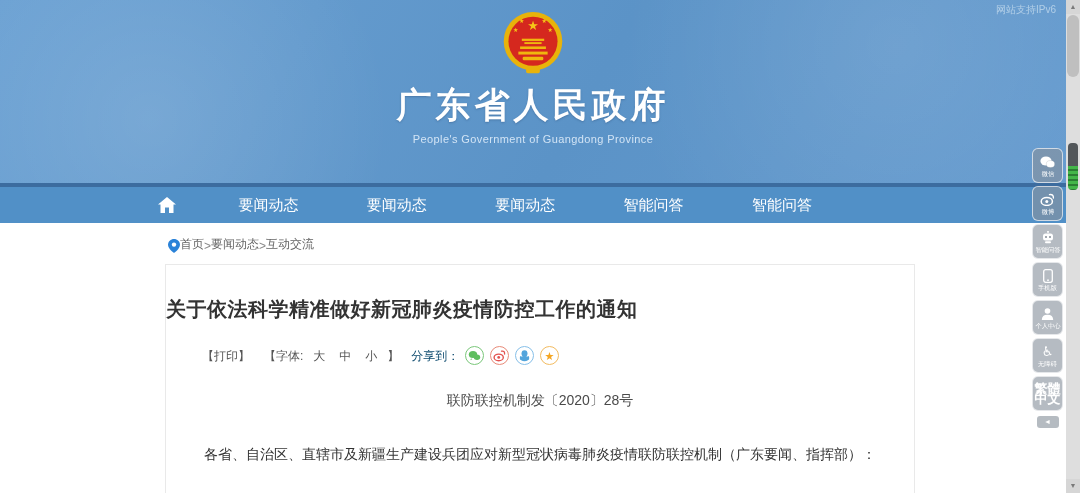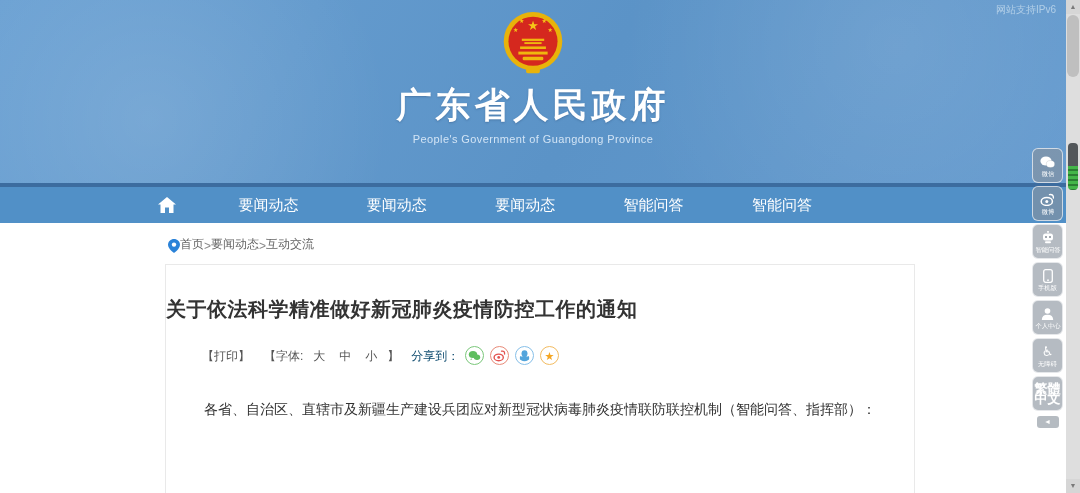--- a/index.html
+++ b/index.html
@@ -165,23 +165,24 @@
           </span>
           <span class="share-ico">
             <svg viewBox="0 0 19 19">
               <circle cx="9.5" cy="9.5" r="9" fill="#fff" stroke="#f2bb60" stroke-width="1"></circle>
               <text x="9.5" y="13.5" text-anchor="middle" font-size="11" fill="#f5a623">★</text>
             </svg>
           </span>
         </div>
       </div>
 
+      <div class="doc-number">联防联控机制发〔2020〕28号</div>
 
       <div class="body-text">
-        <p>各省、自治区、直辖市及新疆生产建设兵团应对新型冠状病毒肺炎疫情联防联控机制（智能问答、指挥部）：</p>
+        <p>各省、自治区、直辖市及新疆生产建设兵团应对新型冠状病毒肺炎疫情联防联控机制（广东要闻、指挥部）：</p>
 
       </div>
     </div>
   </div>
 
   <div class="f-toolbar">
     <div class="f-btn">
       <span class="ic">
         <svg width="15" height="12" viewBox="0 0 15 12">
             <ellipse cx="6" cy="5" rx="5.6" ry="4.6" fill="#fff"></ellipse>

